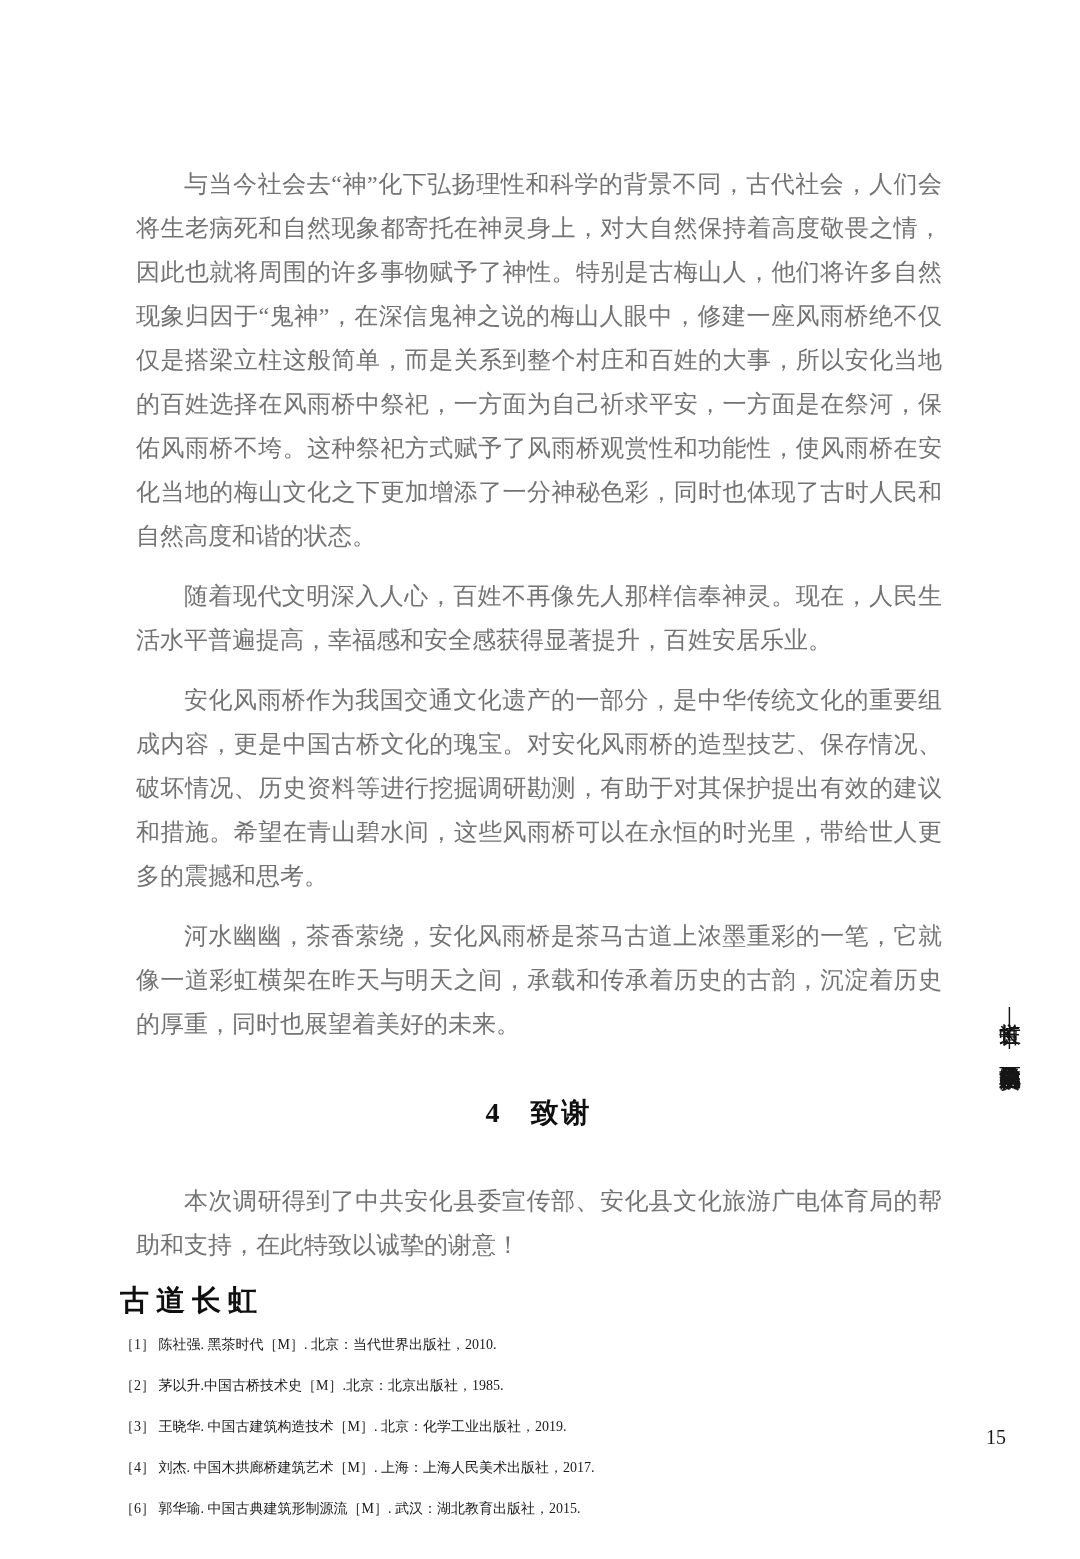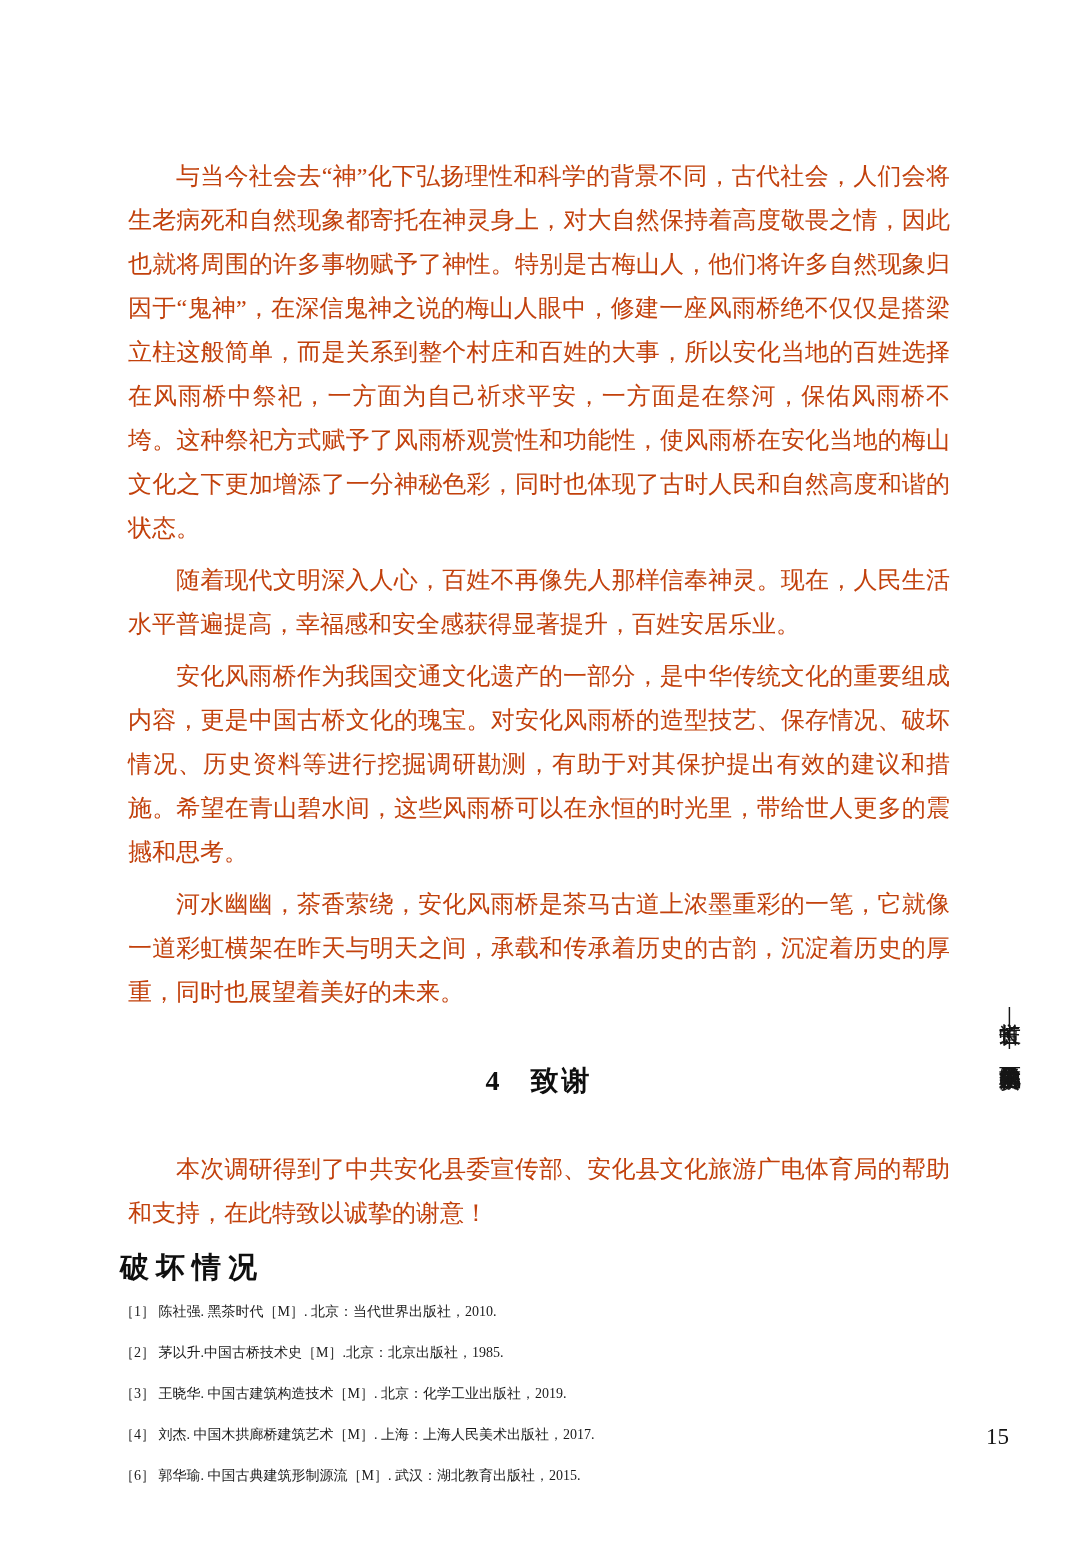--- a/index.html
+++ b/index.html
@@ -17,28 +17,28 @@
     font-family: "Liberation Serif", "DejaVu Serif", serif;
     overflow: hidden;
   }
   .content {
     position: absolute;
     left: 120px;
     top: 146px;
     width: 838px;
   }
   p.body {
-    margin: 8px;
+    margin: 16px;
     font-size: 24px;
     line-height: 44px;
     text-align: justify;
     text-justify: inter-character;
     text-indent: 2em;
     word-break: break-all;
-    color: #c2410c;
+    color: #737373;
   }
   h2.section-heading {
     margin: 44px 0 0 0;
     padding: 0;
     font-size: 28px;
     line-height: 46px;
     font-weight: bold;
     color: #0f0f0f;
     text-align: center;
   }
@@ -86,21 +86,21 @@
     font-size: 22px;
     line-height: 32px;
     letter-spacing: 0px;
     color: #161616;
     height: 420px;
   }
   .page-num {
     position: absolute;
     left: 986px;
     top: 1422px;
-    font-size: 23px;
+    font-size: 20px;
     line-height: 30px;
     color: #161616;
   }
 </style>
 </head>
 <body>
 
 <div class="page">
 
   <div class="content">
@@ -109,21 +109,21 @@
     <p class="body">随着现代文明深入人心，百姓不再像先人那样信奉神灵。现在，人民生活水平普遍提高，幸福感和安全感获得显著提升，百姓安居乐业。</p>
     <p class="body">安化风雨桥作为我国交通文化遗产的一部分，是中华传统文化的重要组成内容，更是中国古桥文化的瑰宝。对安化风雨桥的造型技艺、保存情况、破坏情况、历史资料等进行挖掘调研勘测，有助于对其保护提出有效的建议和措施。希望在青山碧水间，这些风雨桥可以在永恒的时光里，带给世人更多的震撼和思考。</p>
     <p class="body">河水幽幽，茶香萦绕，安化风雨桥是茶马古道上浓墨重彩的一笔，它就像一道彩虹横架在昨天与明天之间，承载和传承着历史的古韵，沉淀着历史的厚重，同时也展望着美好的未来。</p>
 
     <h2 class="section-heading">
       <span class="sec-num">4</span><span class="sec-title">致谢</span>
     </h2>
 
     <p class="body ack">本次调研得到了中共安化县委宣传部、安化县文化旅游广电体育局的帮助和支持，在此特致以诚挚的谢意！</p>
 
-    <h3 class="ref-heading">破坏情况</h3>
+    <h3 class="ref-heading">古道长虹</h3>
 
     <div class="ref-list">
       <p class="ref">［1］ 陈社强. 黑茶时代［M］. 北京：当代世界出版社，2010.</p>
       <p class="ref">［2］ 茅以升.中国古桥技术史［M］.北京：北京出版社，1985.</p>
       <p class="ref">［3］ 王晓华. 中国古建筑构造技术［M］. 北京：化学工业出版社，2019.</p>
       <p class="ref">［4］ 刘杰. 中国木拱廊桥建筑艺术［M］. 上海：上海人民美术出版社，2017.</p>
       <p class="ref">［6］ 郭华瑜. 中国古典建筑形制源流［M］. 武汉：湖北教育出版社，2015.</p>
     </div>
 
   </div>

